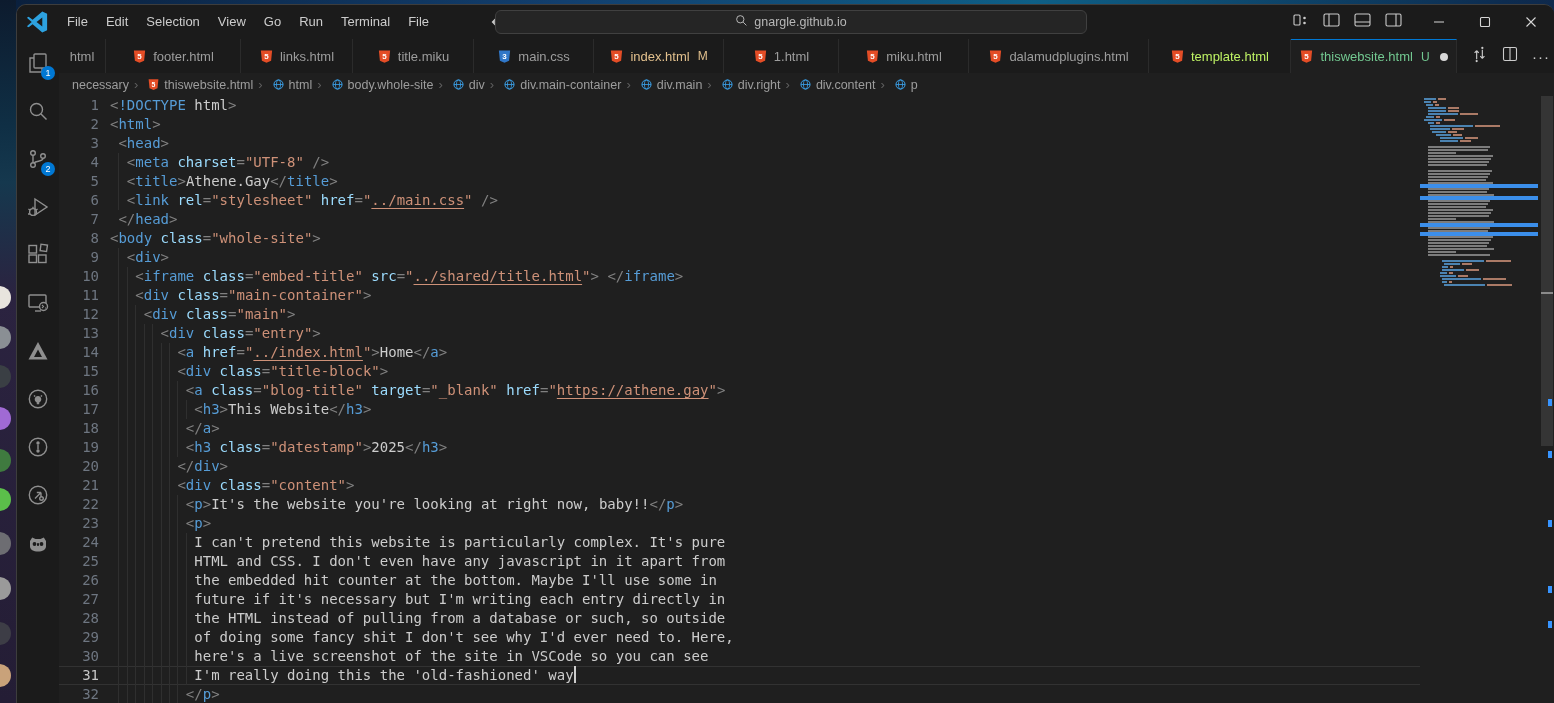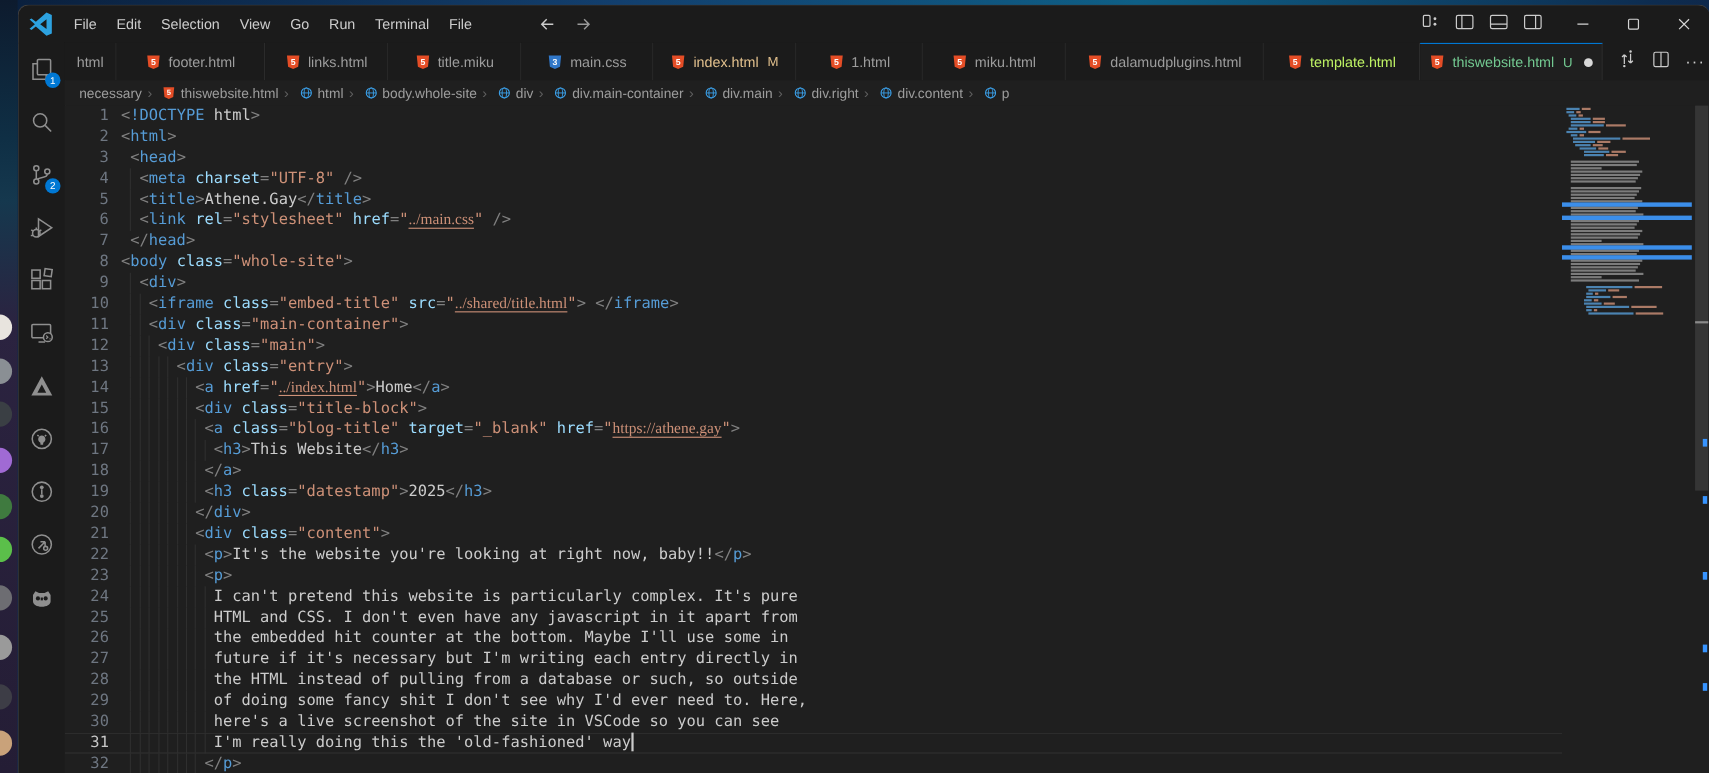--- a/index.html
+++ b/index.html
@@ -53,21 +53,21 @@
   .code{position:absolute;left:0;top:0;right:134px;bottom:0;
     font-family:"DejaVu Sans Mono",monospace;font-size:14px;line-height:19px;white-space:pre;}
   .row{position:relative;height:19px;display:flex;}
   .row.cur{box-shadow:inset 0 1px 0 #323232, inset 0 -1px 0 #323232;}
   .ln{flex:0 0 40px;text-align:right;color:var(--c-ln);user-select:none;}
   .row.cur .ln{color:var(--c-lnActive);}
   .codetext{position:relative;margin-left:11px;flex:1 1 auto;}
   .guide{position:absolute;top:0;bottom:0;width:1px;background:var(--c-guide);}
   .tk-p{color:var(--c-punct)} .tk-t{color:var(--c-tag)} .tk-a{color:var(--c-attr)}
   .tk-s{color:var(--c-str)} .tk-x{color:var(--c-text)} .tk-d{color:var(--c-tag)}
-  .tk-u{color:var(--c-str);text-decoration:underline;text-underline-offset:3px;font-family:Liberation Serif, serif;}
+  .tk-u{color:var(--c-str);text-decoration:underline;text-underline-offset:3px;}
   .cursor{display:inline-block;width:2px;height:17px;background:#cccccc;vertical-align:text-bottom;}
   
   .minimap{position:absolute;right:14px;top:0;width:120px;bottom:0;overflow:hidden;}
   .mrow{position:absolute;height:2px;}
   .vscroll{position:absolute;right:0;top:0;width:14px;bottom:0;background:#1f1f1f;}
   .slider{position:absolute;left:1px;right:1px;background:rgba(121,121,121,0.25);}
   .notch{position:absolute;left:1px;right:1px;height:2px;background:#8a8a8a;}
   .ovmark{position:absolute;right:2px;width:4px;height:7px;background:#3794ff;}
   svg{overflow:visible}
 </style>
@@ -110,20 +110,27 @@
       <span>
           <svg width="16" height="16" viewBox="0 0 16 16">
             <path d="M13 8H3.5M7 3.5 2.5 8 7 12.5" stroke="#cccccc" stroke-width="1.3" fill="none"></path>
           </svg>
         </span>
       <span>
           <svg width="16" height="16" viewBox="0 0 16 16">
             <path d="M3 8h9.5M9 3.5 13.5 8 9 12.5" stroke="#9a9a9a" stroke-width="1.3" fill="none"></path>
           </svg>
         </span>
+    </div>
+    <div class="cmdcenter">
+      <span><svg width="13" height="13" viewBox="0 0 16 16">
+            <circle cx="6.5" cy="6.5" r="4.5" stroke="#b8b8b8" fill="none" stroke-width="1.2"></circle>
+            <line x1="10" y1="10" x2="14" y2="14" stroke="#b8b8b8" stroke-width="1.2"></line>
+          </svg></span>
+      <span>gnargle.github.io</span>
     </div>
     <div class="layoutctl">
       <span><svg width="16" height="15" viewBox="0 0 16 15">
             <rect x="1" y="2" width="6" height="10" rx="1" stroke="#cccccc" fill="none" stroke-width="1.1"></rect>
             <circle cx="11.5" cy="5" r="1.3" fill="#cccccc"></circle>
             <circle cx="11.5" cy="10" r="1.3" fill="#cccccc"></circle>
           </svg></span>
       <span><svg width="17" height="14" viewBox="0 0 17 14">
             <rect x="1" y="1" width="15" height="12" rx="1.5" stroke="#cccccc" fill="none" stroke-width="1.1"></rect>
             <line x1="6" y1="1" x2="6" y2="13" stroke="#cccccc" stroke-width="1.1"></line>

